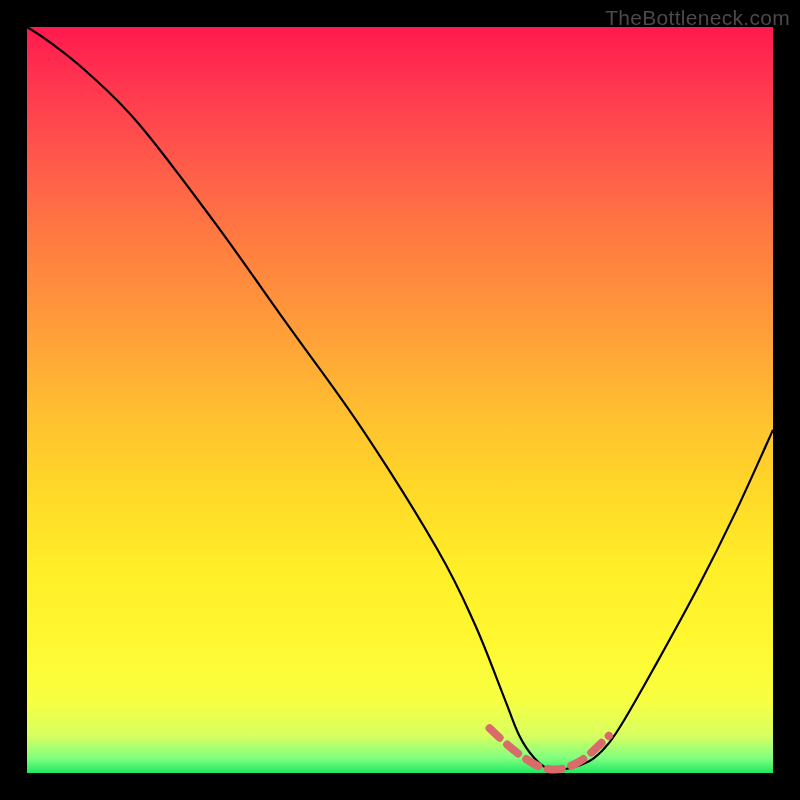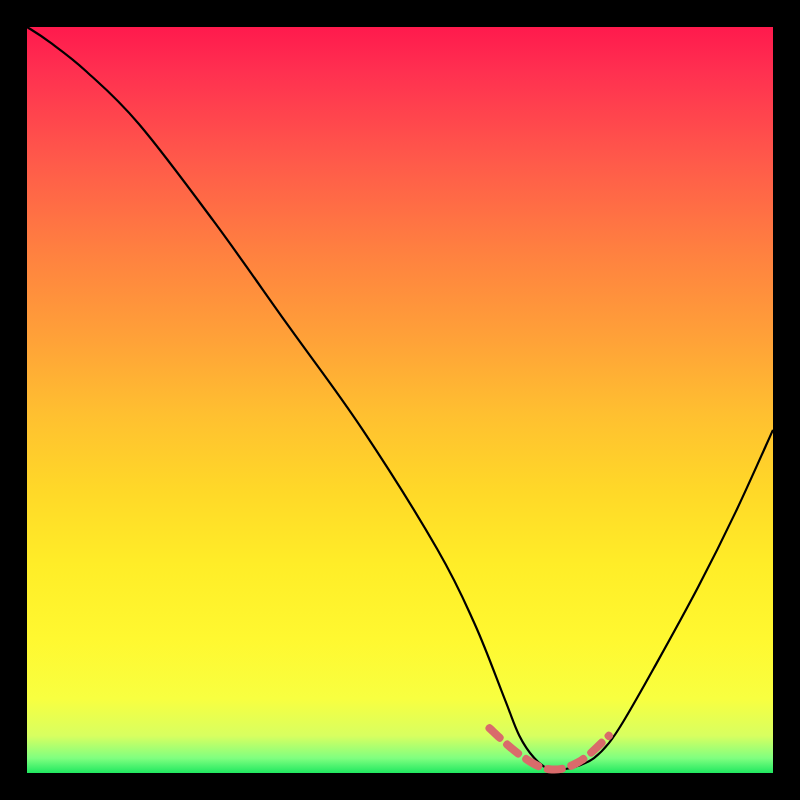--- a/index.html
+++ b/index.html
@@ -19,18 +19,19 @@
       #f8ff40 90%,
       #d8ff60 95%,
       #80ff80 98%,
       #20e860 100%
     ); }
   svg.curve { position: absolute; left: 27px; top: 27px; width: 746px; height: 746px; overflow: visible; }
 </style>
 </head>
 <body>
 <div class="container">
+  <div class="watermark">TheBottleneck.com</div>
   <div class="plot-area"></div>
   <svg class="curve" viewBox="0 0 746 746" preserveAspectRatio="none">
     <path id="main-curve" fill="none" stroke="#000" stroke-width="2.2" d="M 0 0 C 4.0283999999999995 2.6855999999999924, 11.637599999999999 6.863199999999962, 22.38 14.919999999999959 C 33.1224 22.976799999999955, 43.5664 29.989199999999983, 59.68 44.75999999999999 C 75.7936 59.5308, 89.07239999999999 70.12400000000001, 111.89999999999999 96.98000000000002 C 134.7276 123.83600000000003, 159.644 157.70440000000002, 186.5 193.96000000000004 C 213.356 230.21560000000005, 234.24399999999997 260.80160000000006, 261.09999999999997 298.40000000000003 C 287.95599999999996 335.9984, 308.844 362.556, 335.7 402.84 C 362.556 443.12399999999997, 390.158 487.28720000000004, 410.3 522.2 C 430.442 557.1128, 435.5148 569.944, 447.59999999999997 596.8 C 459.68519999999995 623.656, 469.3832 651.2579999999999, 477.44 671.4 C 485.4968 691.542, 486.9888 697.9576000000001, 492.36 708.7 C 497.7312 719.4424, 501.90880000000004 725.0374, 507.28000000000003 731.08 C 512.6512 737.1226, 516.8287999999999 740.2558, 522.1999999999999 742.27 C 527.5712 744.2841999999999, 531.7488 742.9413999999999, 537.12 742.27 C 542.4912 741.5986, 546.6687999999999 740.5541999999999, 552.04 738.54 C 557.4112 736.5258, 561.5888 735.1084000000001, 566.96 731.08 C 572.3312000000001 727.0516, 576.5088 722.874, 581.88 716.16 C 587.2512 709.4459999999999, 588.7432000000001 707.208, 596.8000000000001 693.78 C 604.8568 680.352, 613.212 665.7303999999999, 626.64 641.56 C 640.068 617.3896, 656.6292 587.6988, 671.4 559.5 C 686.1708 531.3012, 695.2719999999999 513.0988, 708.6999999999999 484.90000000000003 C 722.1279999999999 456.70120000000003, 739.286 417.6108, 746 402.84"></path>
     <path id="dash-curve" fill="none" stroke="#d96b6b" stroke-width="8" stroke-linecap="round" stroke-dasharray="14 10" d="M 462.52 701.24 C 467.89119999999997 705.9398, 481.61760000000004 719.9646, 492.36 727.35 C 503.1024 734.7354, 511.45759999999996 740.9272, 522.1999999999999 742.27 C 532.9423999999999 743.6128, 541.2976 740.8525999999999, 552.04 734.81 C 562.7823999999999 728.7674, 576.5088 713.3998, 581.88 708.7"></path>
   </svg>
 </div>
 
 </body></html>

